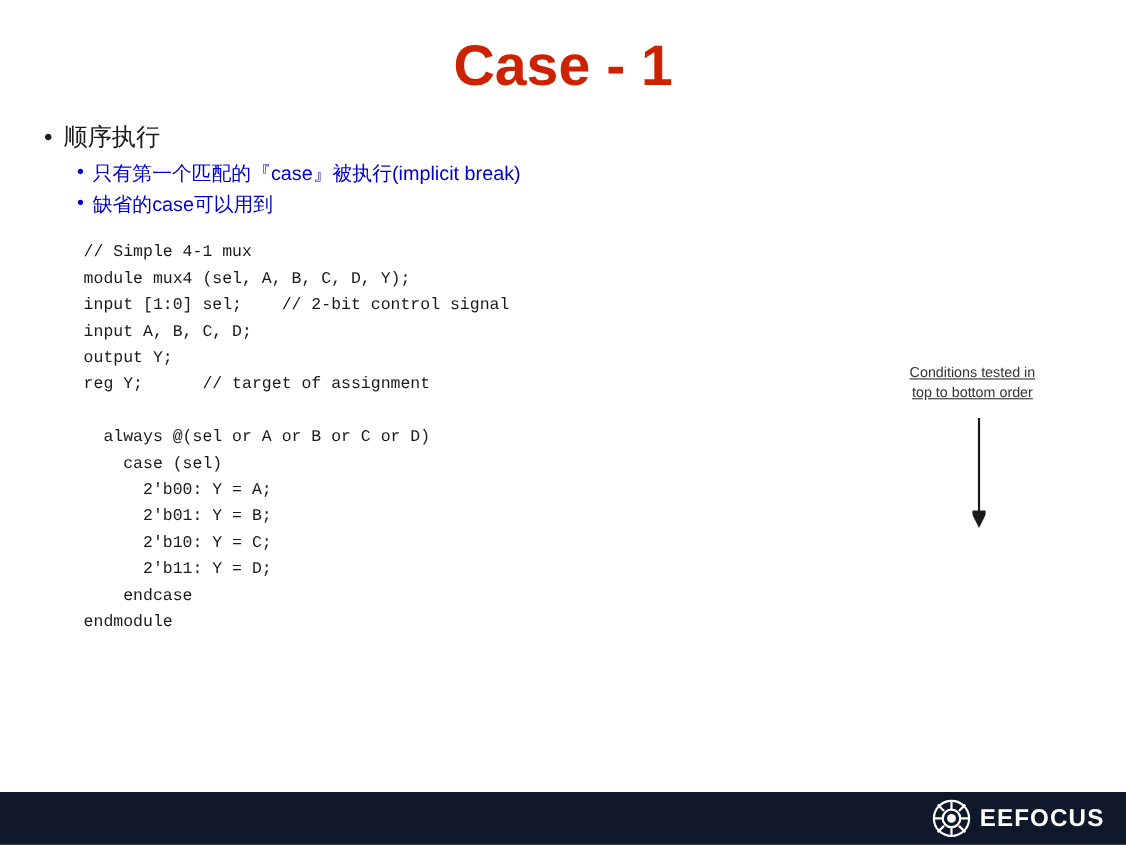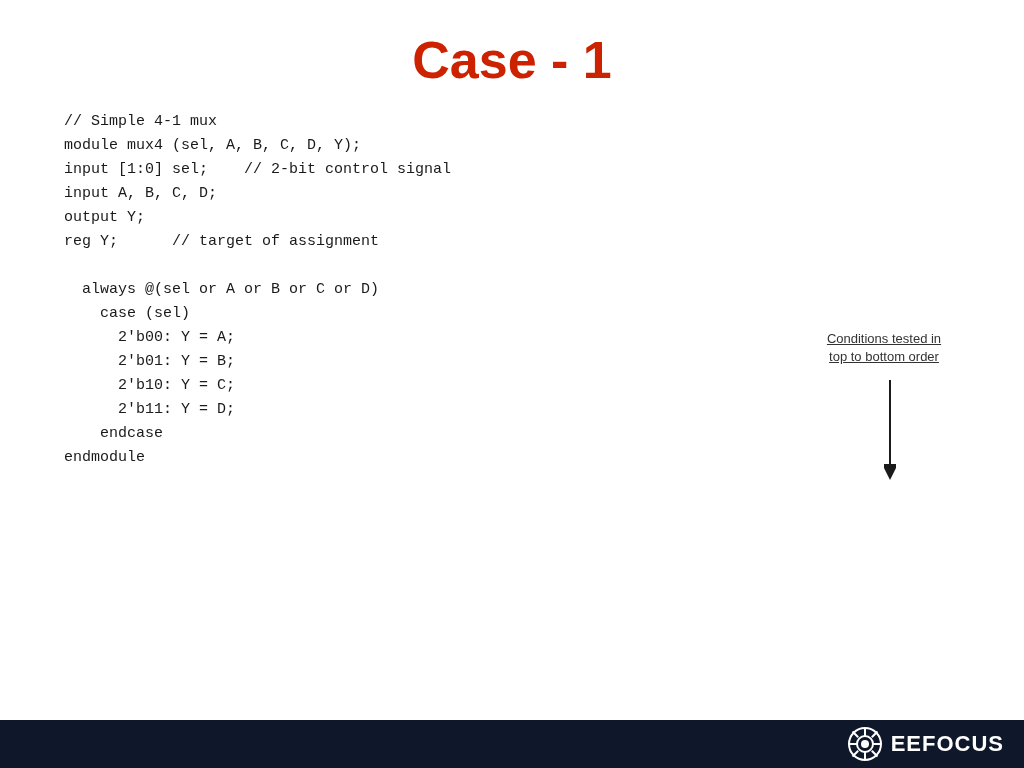--- a/index.html
+++ b/index.html
@@ -52,21 +52,21 @@
       display: flex;
       align-items: flex-start;
     }
     .bullet-sub::before {
       content: "•";
       margin-right: 8px;
       flex-shrink: 0;
     }
     .code-area {
       margin-top: 10px;
-      margin-left: 24px;
+      margin-left: 36px;
     }
     .code-block {
       font-family: 'Courier New', Courier, monospace;
       font-size: 15px;
       color: #1a1a1a;
       line-height: 1.6;
       white-space: pre;
     }
     .conditions-box {
       position: absolute;
@@ -114,20 +114,31 @@
       letter-spacing: 1px;
     }
   </style>
 </head>
 <body>
 
 <div class="slide-container">
 
   <div class="title">Case - 1</div>
 
+  <div class="bullet-section">
+    <div class="bullet-main">
+      <span>顺序执行</span>
+    </div>
+    <div class="bullet-sub">
+      <span>只有第一个匹配的『case』被执行(implicit break)</span>
+    </div>
+    <div class="bullet-sub">
+      <span>缺省的case可以用到</span>
+    </div>
+  </div>
 
   <div class="code-area">
     <pre class="code-block">// Simple 4-1 mux
 module mux4 (sel, A, B, C, D, Y);
 input [1:0] sel;    // 2-bit control signal
 input A, B, C, D;
 output Y;
 reg Y;      // target of assignment
 
   always @(sel or A or B or C or D)

